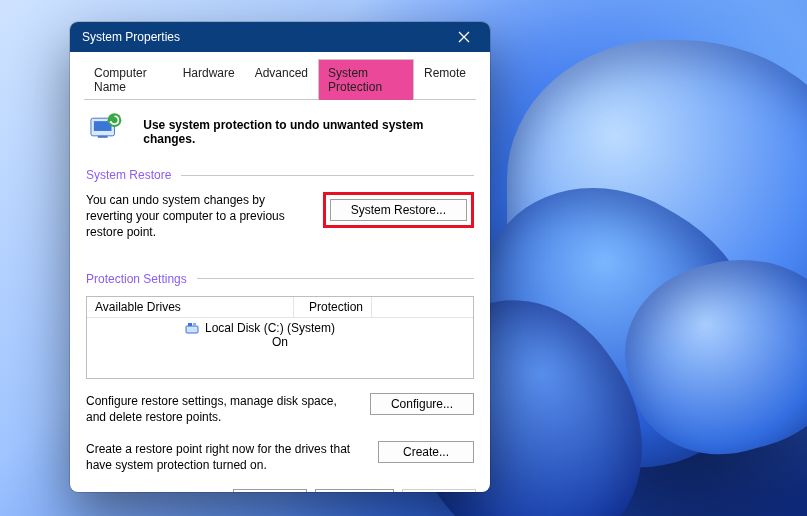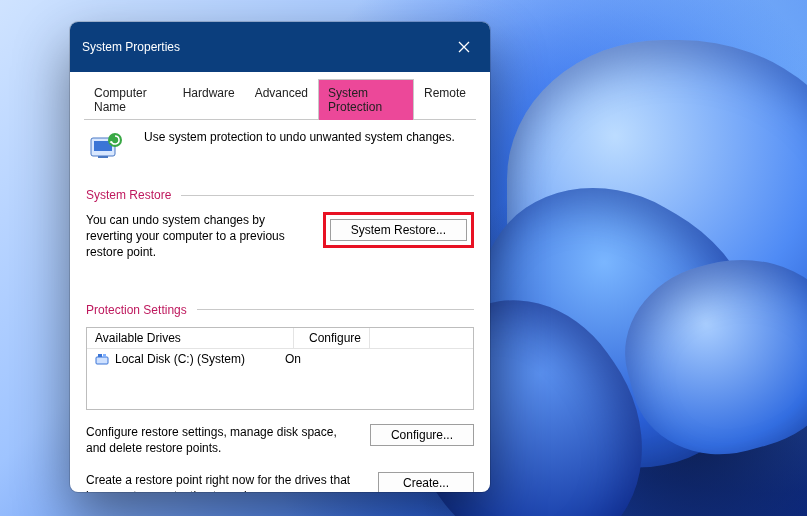--- a/index.html
+++ b/index.html
@@ -17,49 +17,49 @@
   .p1{width:360px;height:320px;right:-60px;top:40px;background:radial-gradient(circle at 30% 30%,#bcdcff,#4f8bf5 60%,#174bc4);} 
   .p2{width:300px;height:260px;right:40px;top:200px;background:radial-gradient(circle at 35% 30%,#7ab6ff,#2a5fd6 60%,#0c2a7a);transform:rotate(30deg);}
   .p3{width:260px;height:220px;right:150px;top:320px;background:radial-gradient(circle at 35% 30%,#5a90ee,#173da8 70%,#06184f);transform:rotate(55deg);}
   .p4{width:220px;height:190px;right:-40px;top:260px;background:radial-gradient(circle at 40% 30%,#a9ceff,#336ee2 65%,#0e2f8c);transform:rotate(-15deg);}
 
   .dialog{
     position:absolute;left:70px;top:22px;width:420px;height:470px;
     background:#fff;border-radius:8px;box-shadow:0 25px 55px rgba(0,0,0,.45),0 0 0 1px rgba(0,0,0,.15);
     overflow:hidden;
   }
-  .titlebar{height:50px;background:#0b3e7d;color:#fff;display:flex;align-items:center;padding:0 4px 0 12px;}
+  .titlebar{height:30px;background:#0b3e7d;color:#fff;display:flex;align-items:center;padding:0 4px 0 12px;}
   .titlebar .t{font-size:12px;}
   .spacer{flex:1;}
   .closebtn{width:44px;height:34px;display:flex;align-items:center;justify-content:center;cursor:default;}
   .closebtn svg{width:12px;height:12px;}
 
   .client{padding:0 14px 0 14px;}
   .tabs{display:flex;border-bottom:1px solid #c8c8c8;margin-top:6px;}
   .tab{padding:6px 9px;color:#222;cursor:default;border:1px solid transparent;border-bottom:none;position:relative;top:1px;font-size:12px;}
   .tab.sel{border-color:#c8c8c8;background:#ec4899;}
 
-  .infobar{display:flex;align-items:flex-start;gap:20px;margin:10px 4px 22px 4px;}
+  .infobar{display:flex;align-items:flex-end;gap:20px;margin:10px 4px 22px 4px;font-weight:bold;}
   .sysicon{width:36px;height:36px;}
 
-  .group-title{display:flex;align-items:center;color:#be185d;margin:14px 2px 10px 2px;gap:10px;}
+  .group-title{display:flex;align-items:center;color:#8b5cf6;margin:3px 2px 10px 2px;gap:10px;}
   .group-title .line{flex:1;height:1px;background:#c9c9c9;}
 
   .row{display:flex;gap:14px;align-items:flex-start;margin:0 2px;}
   .row .txt{flex:1;line-height:1.35;}
   .btn{min-width:96px;height:22px;background:#fdfdfd;border:1px solid #9e9e9e;font-size:12px;font-family:inherit;padding:0 20px;}
   .btn:disabled{color:#9a9a9a;border-color:#cfcfcf;}
   .highlight{border:3px solid #e81123;padding:4px;display:inline-block;}
 
   .table{border:1px solid #bdbdbd;margin:10px 2px 14px 2px;}
   .thead{display:flex;background:#fff;border-bottom:1px solid #e4e4e4;gap:7px;}
   .th{padding:3px 8px;border-right:1px solid #e4e4e4;font-size:12px;}
   .th1{width:190px;}
   .tbody{height:60px;overflow:auto;}
-  .tr{display:flex;align-items:center;padding:3px 8px;gap:0;}
+  .tr{display:flex;align-items:center;padding:3px 8px;gap:0;flex-direction:column;}
   .td1{width:190px;display:flex;align-items:center;gap:6px;}
   .td1 svg{width:14px;height:14px;}
 
   .footer{display:flex;gap:8px;justify-content:flex-end;padding:10px 14px 0 0;border-top:none;margin-top:6px;}
   .footer .btn{min-width:74px;}
 </style>
 </head>
 <body>
 
 <div class="bg">
@@ -117,21 +117,21 @@
     <div style="height:28px"></div>
 
     <div class="group-title">
       <span>Protection Settings</span>
       <span class="line"></span>
     </div>
 
     <div class="table">
       <div class="thead">
         <div class="th th1">Available Drives</div>
-        <div class="th">Configure</div>
+        <div class="th">Protection</div>
       </div>
       <div class="tbody">
         <div class="tr">
           <div class="td1">
             <svg viewBox="0 0 14 14">
               <rect x="1" y="5" width="12" height="7" rx="1" fill="#cfe1ff" stroke="#3b75d6"></rect>
               <rect x="3" y="2" width="4" height="3" fill="#3b75d6"></rect>
               <rect x="8" y="2" width="3" height="3" fill="#7fb0ff"></rect>
             </svg>
             <span>Local Disk (C:) (System)</span>

